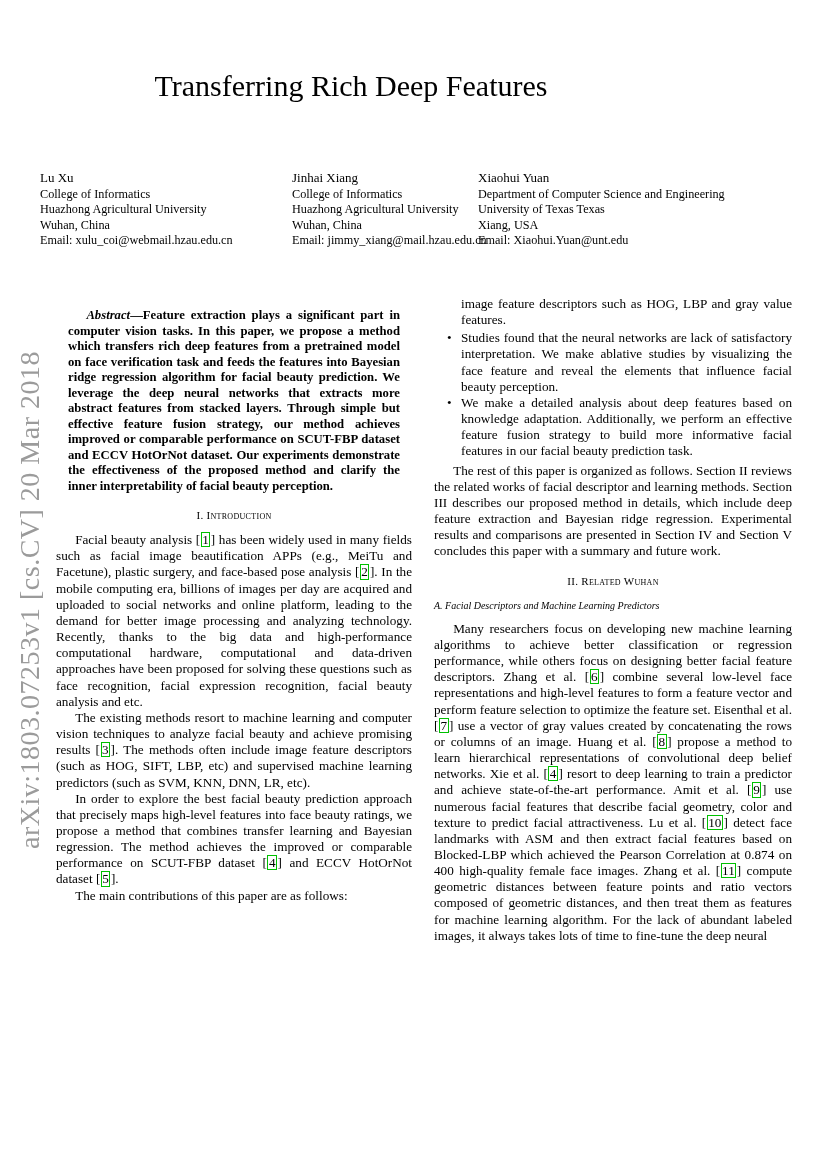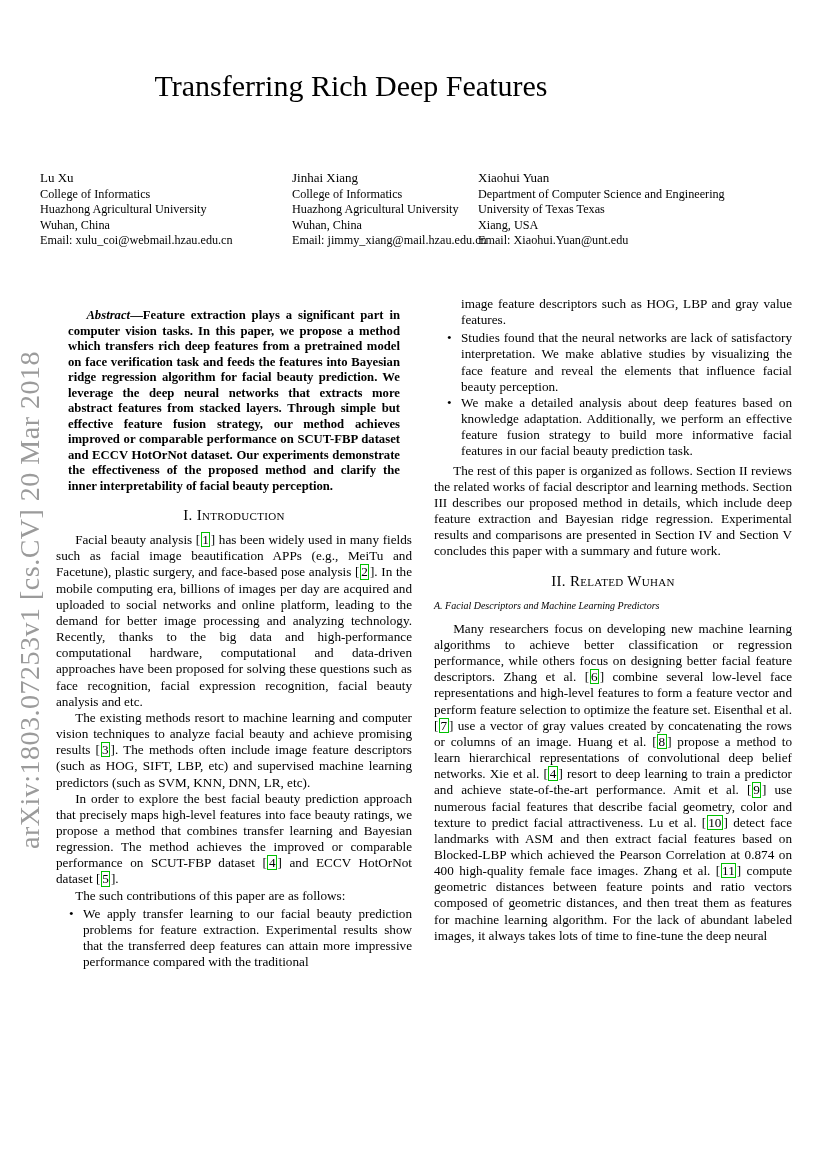--- a/index.html
+++ b/index.html
@@ -64,21 +64,21 @@
     line-height: 15.5px;
     text-indent: 1.45em;
     margin: 12px;
   }
   .keywords { margin-top: 5px; }
   .abstract .lead { font-style: italic; }
 
   .sec-heading {
     text-align: center;
     font-variant: small-caps;
-    font-size: 15px;
+    font-size: 11px;
     letter-spacing: 0.3px;
     text-indent: 0;
     margin: 13px 0 9px 0;
     font-weight: normal;
   }
   .subsec-heading {
     font-style: italic;
     font-size: 10px;
     text-indent: 0;
     text-align: left;
@@ -145,24 +145,21 @@
     <div>Xiang, USA</div>
     <div>Email: Xiaohui.Yuan@unt.edu</div>
   </div>
 
   <div class="col col-left">
     <p class="abstract"><span class="lead">Abstract</span><span>—Feature extraction plays a significant part in computer vision tasks. In this paper, we propose a method which transfers rich deep features from a pretrained model on face verification task and feeds the features into Bayesian ridge regression algorithm for facial beauty prediction. We leverage the deep neural networks that extracts more abstract features from stacked layers. Through simple but effective feature fusion strategy, our method achieves improved or comparable performance on SCUT-FBP dataset and ECCV HotOrNot dataset. Our experiments demonstrate the effectiveness of the proposed method and clarify the inner interpretability of facial beauty perception.</span></p>
     <h2 class="sec-heading">I. Introduction</h2>
     <p class="para rich">Facial beauty analysis [<span class="citebox">1</span>] has been widely used in many fields such as facial image beautification APPs (e.g., MeiTu and Facetune), plastic surgery, and face-based pose analysis [<span class="citebox">2</span>]. In the mobile computing era, billions of images per day are acquired and uploaded to social networks and online platform, leading to the demand for better image processing and analyzing technology. Recently, thanks to the big data and high-performance computational hardware, computational and data-driven approaches have been proposed for solving these questions such as face recognition, facial expression recognition, facial beauty analysis and etc.</p>
     <p class="para rich">The existing methods resort to machine learning and computer vision techniques to analyze facial beauty and achieve promising results [<span class="citebox">3</span>]. The methods often include image feature descriptors (such as HOG, SIFT, LBP, etc) and supervised machine learning predictors (such as SVM, KNN, DNN, LR, etc).</p>
     <p class="para rich">In order to explore the best facial beauty prediction approach that precisely maps high-level features into face beauty ratings, we propose a method that combines transfer learning and Bayesian regression. The method achieves the improved or comparable performance on SCUT-FBP dataset [<span class="citebox">4</span>] and ECCV HotOrNot dataset [<span class="citebox">5</span>].</p>
-    <p class="para">The such contributions of this paper are as follows:</p>
-    <ul class="contribs">
-      <li class="rich">We apply transfer learning to our facial beauty prediction problems for feature extraction. Experimental results show that the transferred deep features can attain more impressive performance compared with the traditional</li>
-    </ul>
+    <p class="para">The main contributions of this paper are as follows:</p>
   </div>
 
   <div class="col col-right">
     <p class="bullet-cont rich">image feature descriptors such as HOG, LBP and gray value features.</p>
     <ul class="contribs">
       <li class="rich">Studies found that the neural networks are lack of satisfactory interpretation. We make ablative studies by visualizing the face feature and reveal the elements that influence facial beauty perception.</li>
       <li class="rich">We make a detailed analysis about deep features based on knowledge adaptation. Additionally, we perform an effective feature fusion strategy to build more informative facial features in our facial beauty prediction task.</li>
     </ul>
     <p class="para rich" style="margin-top:3px;">The rest of this paper is organized as follows. Section II reviews the related works of facial descriptor and learning methods. Section III describes our proposed method in details, which include deep feature extraction and Bayesian ridge regression. Experimental results and comparisons are presented in Section IV and Section V concludes this paper with a summary and future work.</p>
     <h2 class="sec-heading">II. Related Wuhan</h2>

